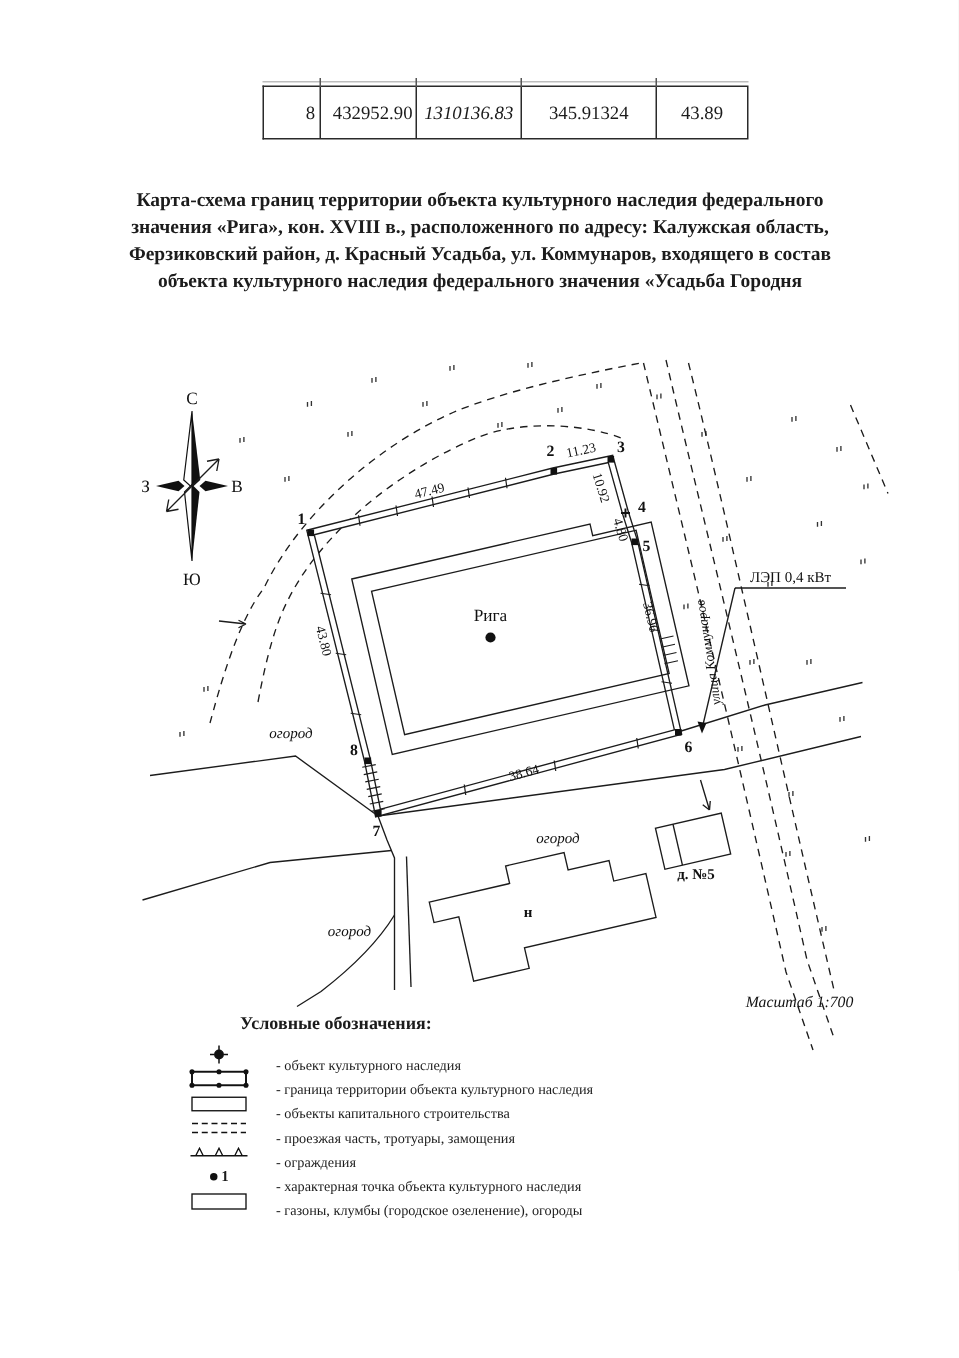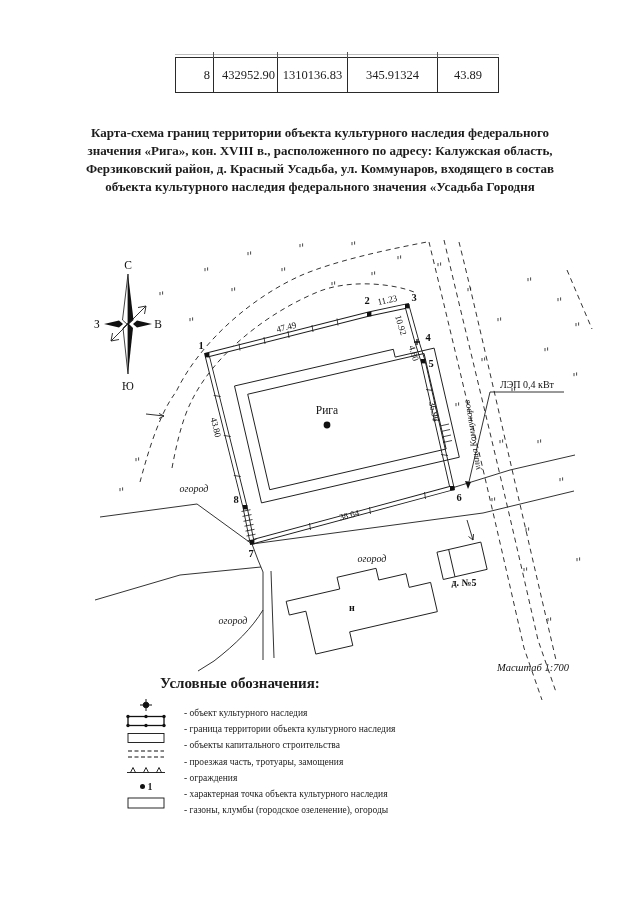--- a/index.html
+++ b/index.html
@@ -4,34 +4,34 @@
 <style>
   html,body{margin:0;padding:0;background:#f4f4f2;}
   .page{position:relative;width:639px;height:905px;background:#ffffff;overflow:hidden;
         font-family:"Liberation Serif","DejaVu Serif",serif;color:#1c1c1c;}
   
   .coord-table{position:absolute;left:175px;top:57px;display:flex;height:34px;
        border-top:1px solid #2a2a2a;border-bottom:1px solid #2a2a2a;border-left:1px solid #2a2a2a;}
   .coord-table .cell{border-right:1px solid #2a2a2a;font-size:12.5px;display:flex;align-items:center;box-sizing:border-box;}
   .c0{width:38px;justify-content:flex-end;padding-right:3px;}
   .c1{width:64px;justify-content:flex-end;padding-right:2px;text-align:right;}
-  .c2{width:70px;justify-content:center;}
+  .c2{width:70px;justify-content:center;font-style:italic;}
   .c3{width:90px;justify-content:center;}
   .c4{width:61px;justify-content:center;}
   .stub{position:absolute;top:-6px;width:0;height:6px;border-left:1px solid #555;}
   .stub-h{position:absolute;top:-4px;left:-1px;width:324px;height:0;border-top:1px solid #bdbdbd;}
   
   .doc-title{position:absolute;left:60px;top:124px;width:520px;text-align:center;
        font-weight:bold;font-size:13px;line-height:18px;}
   .doc-title div{white-space:nowrap;}
   
   .map-svg{position:absolute;left:0;top:230px;}
   
   .legend{position:absolute;left:120px;top:675px;width:400px;}
-  .legend-title{font-weight:bold;font-size:15px;margin-left:40px;margin-bottom:5px;}
+  .legend-title{font-weight:bold;font-size:12px;margin-left:40px;margin-bottom:5px;}
   .legend-row{display:flex;align-items:center;height:16.3px;}
   .legend-sym{width:52px;display:flex;justify-content:center;align-items:center;}
   .legend-label{font-size:9.5px;padding-left:12px;white-space:nowrap;margin-top:15px;}
   .dot-sym{display:flex;align-items:center;gap:3px;}
   .dot-sym .dot{width:5px;height:5px;border-radius:50%;background:#111;display:inline-block;}
   .dot-sym .num{font-weight:bold;font-size:10px;}
 </style>
 </head>
 <body>
 

